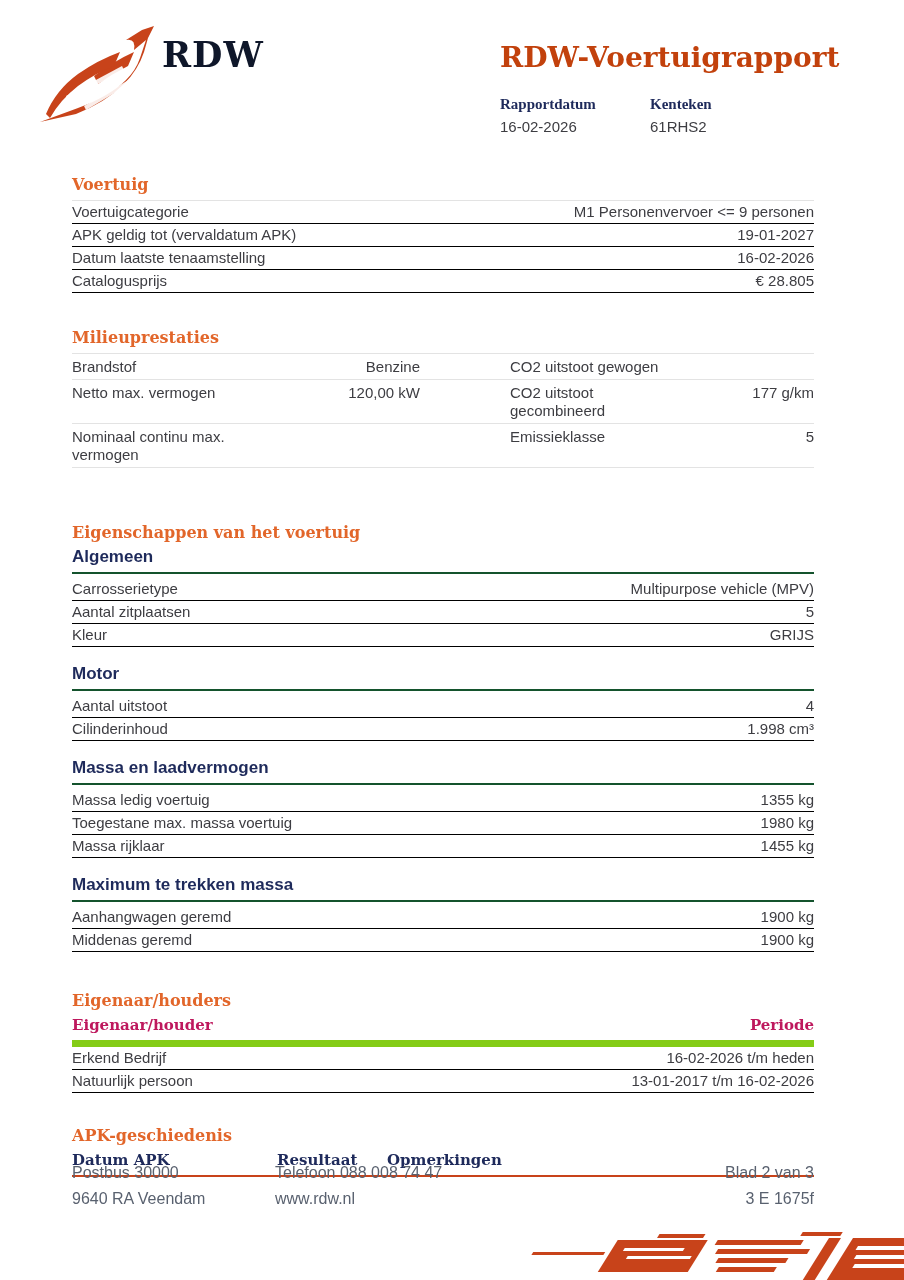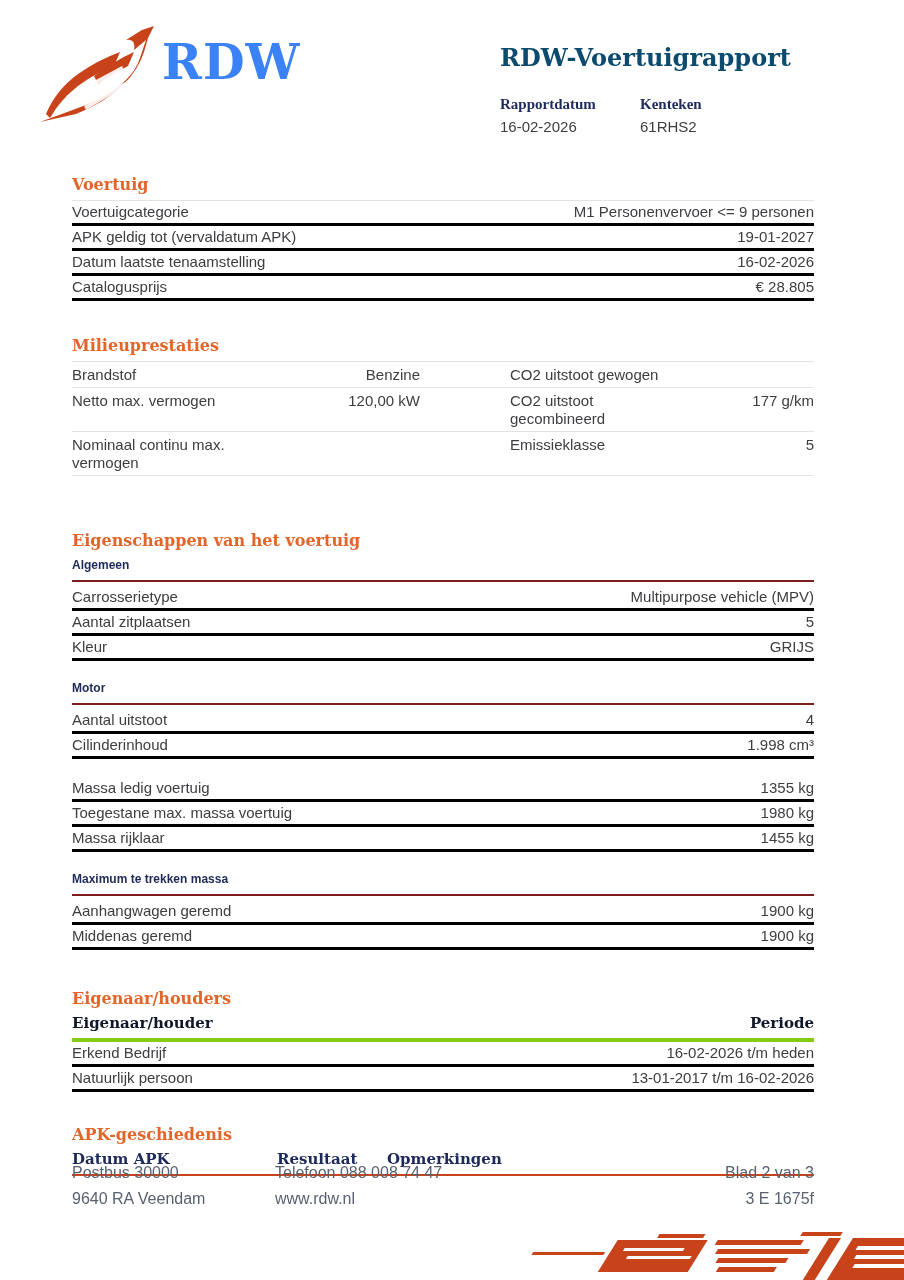--- a/index.html
+++ b/index.html
@@ -7,81 +7,81 @@
   .page {
     position:relative; width:904px; height:1280px; background:#ffffff;
     font-family:"Liberation Sans","DejaVu Sans",sans-serif; color:#3d3d42;
     overflow:hidden;
   }
   
   .logo-wrap { position:absolute; left:36px; top:22px; width:122px; height:108px; }
   .brand-text {
     position:absolute; left:162px; top:34px;
     font-family:"DejaVu Serif","Liberation Serif",serif; font-weight:bold;
-    font-size:48px; letter-spacing:1px; color:#3b82f6;
+    font-size:35px; letter-spacing:1px; color:#0f172a;
   }
   .head-right { position:absolute; left:500px; top:42px; width:340px; }
   .doc-title {
     font-family:"DejaVu Serif","Liberation Serif",serif; font-weight:bold;
-    font-size:24px; color:#0c4a6e; line-height:32px; white-space:nowrap;
+    font-size:28px; color:#c2410c; line-height:32px; white-space:nowrap;
   }
   .head-meta { position:relative; margin-top:22px; height:50px; }
   .meta-col { position:absolute; top:0; }
   .meta-col.c1 { left:0; }
-  .meta-col.c2 { left:140px; }
+  .meta-col.c2 { left:150px; }
   .meta-label {
     font-family:Liberation Serif, serif; font-weight:bold;
     font-size:15px; color:#1e2a5b;
   }
   .meta-value { font-size:15px; color:#3d3d42; margin-top:5px; }
 
   
   .main { position:absolute; left:72px; top:0; width:742px; padding-top:176px; }
 
   .sec-title {
     font-family:"DejaVu Serif","Liberation Serif",serif; font-weight:bold;
     font-size:16px; color:#e2662a; line-height:18px; margin-bottom:6px;
   }
   .kv-table { border-top:1px solid #e3e3e3; }
   .kv-row {
     display:flex; justify-content:space-between; align-items:baseline;
-    border-bottom:3px solid #000000; padding:2px 0;
+    border-bottom:1px solid #000000; padding:2px 0;
     font-size:15px; line-height:18px;
   }
   .kv-row .val { text-align:right; white-space:nowrap; }
 
   
   .env-table { border-top:1px solid #e3e3e3; margin-top:0; }
   .env-row {
     display:grid; grid-template-columns:204px 144px 1fr 150px;
     border-bottom:1px solid #e3e3e3; padding:3.5px 0;
     font-size:15px; line-height:18px;
   }
   .env-row .v1 { text-align:right; }
   .env-row .l2 { padding-left:90px; }
   .env-row .v2 { text-align:right; }
 
   .section { margin-top:36px; }
   .section.gap-lg { margin-top:56px; }
   .section.gap-xl { margin-top:40px; }
 
   .sub-title {
-    font-size:12px; font-weight:bold; color:#1e2a5b; line-height:18px;
-    padding-bottom:6px; border-bottom:2px solid #7f1d1d;
+    font-size:17px; font-weight:bold; color:#1e2a5b; line-height:18px;
+    padding-bottom:6px; border-bottom:2px solid #14532d;
   }
   .sub-block { margin-top:2px; }
   .sub-block + .sub-block { margin-top:18px; }
   .sub-block .kv-table { border-top:none; margin-top:4px; }
 
   
   .tbl-head {
     display:flex; justify-content:space-between;
     font-family:"DejaVu Serif","Liberation Serif",serif; font-weight:bold;
-    font-size:15px; color:#0f172a; line-height:18px;
-    padding-bottom:6px; border-bottom:4px solid #84cc16; margin-top:2px;
+    font-size:15px; color:#be185d; line-height:18px;
+    padding-bottom:6px; border-bottom:7px solid #84cc16; margin-top:2px;
   }
   .apk-head {
     display:grid; grid-template-columns:205px 110px 1fr;
     font-family:"DejaVu Serif","Liberation Serif",serif; font-weight:bold;
     font-size:15px; color:#1e2a5b; line-height:18px;
     padding-bottom:6px; border-bottom:2px solid #c8431a; margin-top:2px;
   }
 
   
   .footer {
@@ -200,20 +200,21 @@
             <span class="val">4</span>
           </div>
           <div class="kv-row">
             <span>Cilinderinhoud</span>
             <span class="val">1.998 cm³</span>
           </div>
         </div>
       </div>
 
       <div class="sub-block">
+        <div class="sub-title">Massa en laadvermogen</div>
         <div class="kv-table">
           <div class="kv-row">
             <span>Massa ledig voertuig</span>
             <span class="val">1355 kg</span>
           </div>
           <div class="kv-row">
             <span>Toegestane max. massa voertuig</span>
             <span class="val">1980 kg</span>
           </div>
           <div class="kv-row">

